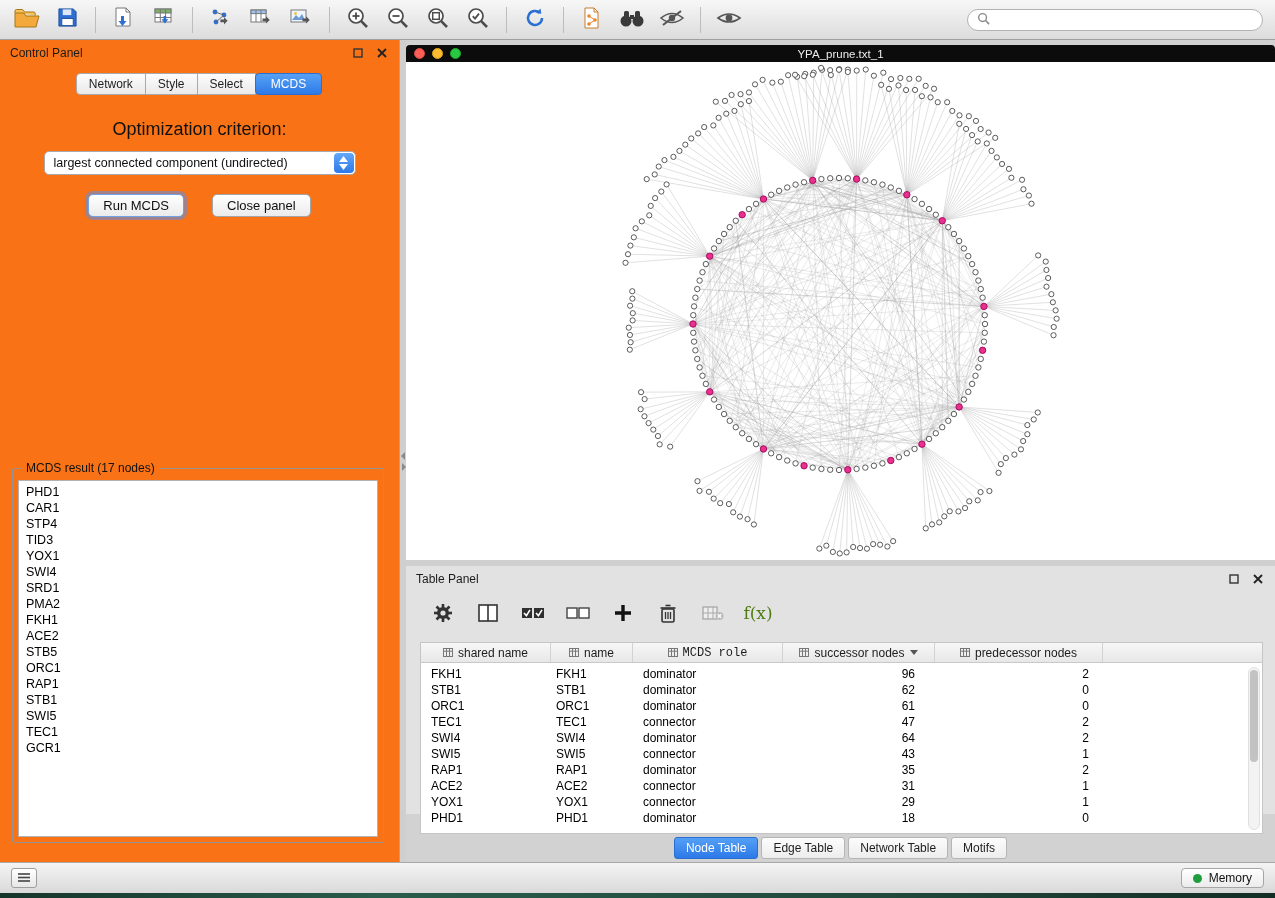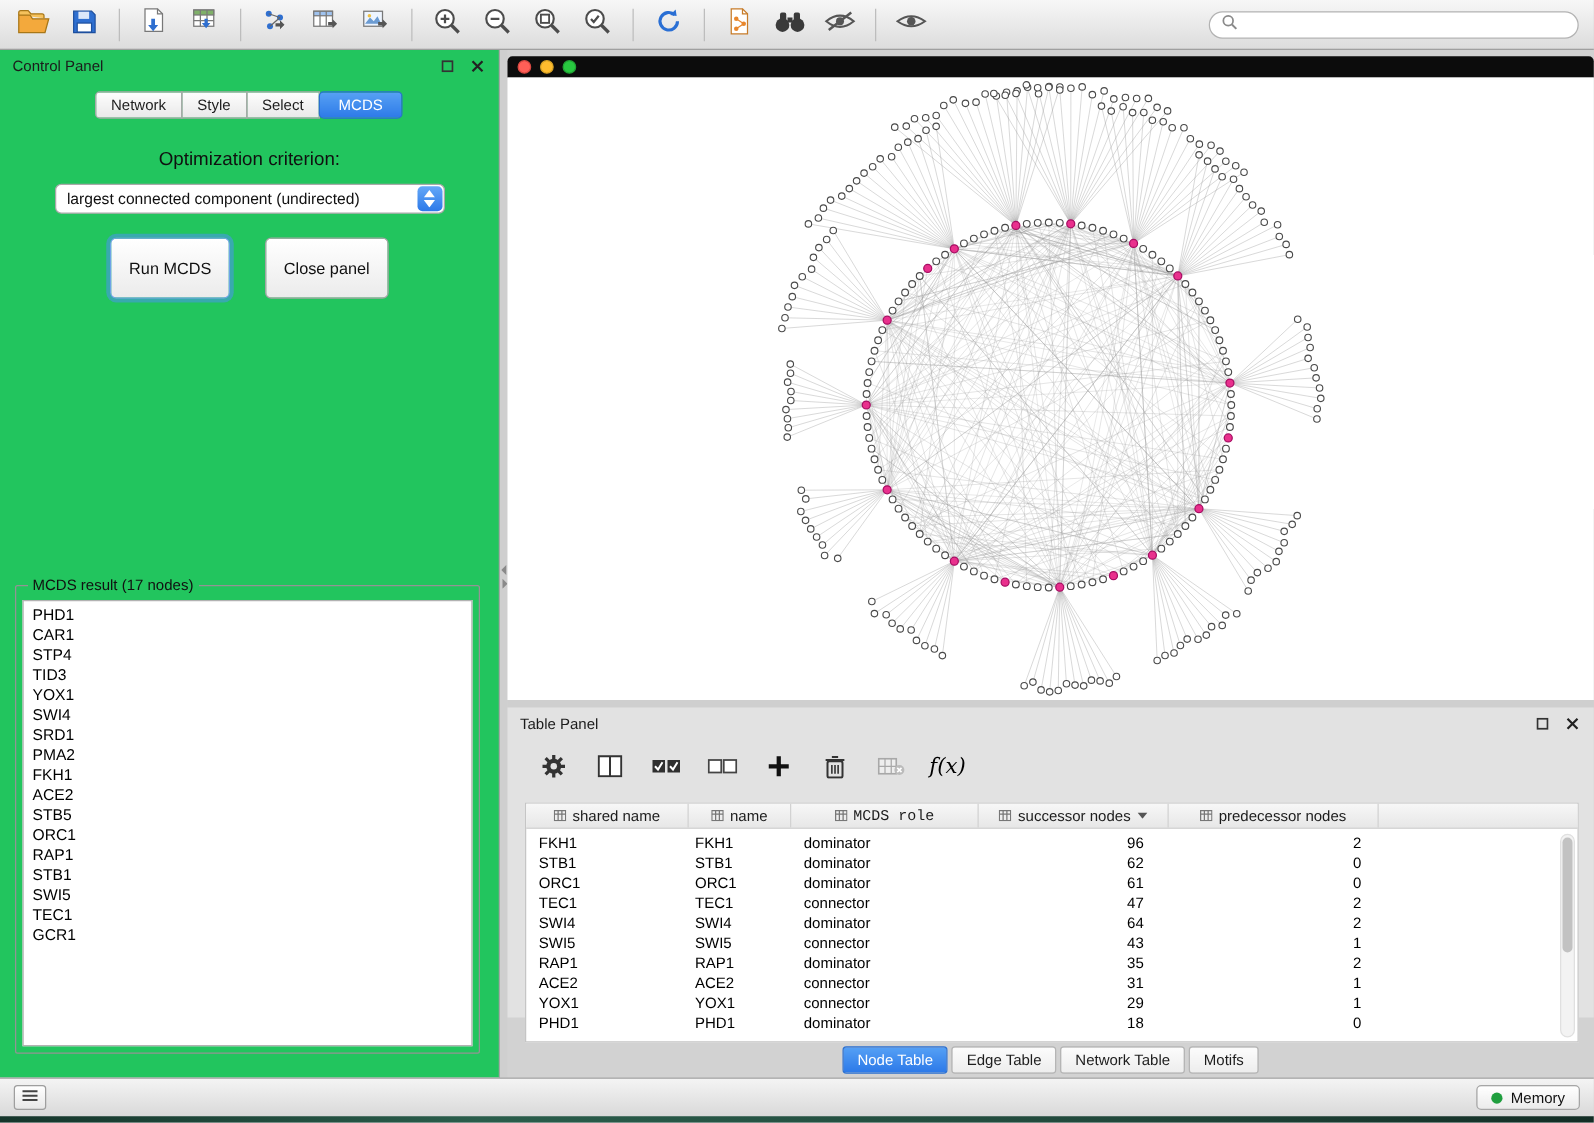--- a/index.html
+++ b/index.html
@@ -18,33 +18,33 @@
   .tbtn { width: 38px; height: 32px; display: flex; align-items: center; justify-content: center; border-radius: 4px; }
   .sep { width: 1px; height: 26px; background: #bdbdbd; margin: 0 7px; }
   .search {
     position: absolute; right: 12px; top: 9px; width: 296px; height: 22px;
     border: 1px solid #b3b3b3; border-radius: 12px; background: #fff;
     display: flex; align-items: center; padding: 0 9px; gap: 6px;
   }
   .search input { border: none; outline: none; flex: 1; font-size: 12px; background: transparent; }
 
   
-  .cpanel { position: absolute; left: 0; top: 40px; width: 400px; height: 822px; background: #22c55e; border-right: 1px solid #a5a5a5; }
+  .cpanel { position: absolute; left: 0; top: 40px; width: 400px; height: 822px; background: #f97316; border-right: 1px solid #a5a5a5; }
   .phead { height: 26px; display: flex; align-items: center; padding: 0 10px; font-size: 12px; color: #1b1b1b; }
   .phead .sp { flex: 1; }
   .wbtn { width: 15px; height: 15px; margin-left: 9px; display: flex; align-items: center; justify-content: center; }
   .tabbar { display: flex; justify-content: center; margin-top: 7px; }
   .ctab { font-size: 12px; padding: 3px 12px; border: 1px solid #a9a9a9; background: linear-gradient(#fdfdfd, #e9e9e9); color: #1d1d1d; margin-left: -1px; }
   .ctab.first { border-radius: 4px 0 0 4px; }
   .ctab.active { background: linear-gradient(#57a1f4, #2d7ae8); border-color: #2a6fd0; color: #fff; border-radius: 4px; padding: 3px 15px; }
-  .optlabel { margin-top: 24px; text-align: center; font-size: 15px; color: #101010; }
+  .optlabel { margin-top: 24px; text-align: center; font-size: 18px; color: #101010; }
   .dropdown { position: relative; margin: 11px auto 0; width: 312px; height: 24px; background: #fff; border: 1px solid #a9a9a9; border-radius: 5px; display: flex; align-items: center; font-size: 12.5px; padding-left: 9px; color: #101010; }
   .dd-step { position: absolute; right: 1px; top: 1px; bottom: 1px; width: 20px; border-radius: 4px; background: linear-gradient(#64a8f8, #2d79e8); display: flex; flex-direction: column; align-items: center; justify-content: center; gap: 2px; }
   .btnrow { display: flex; justify-content: center; gap: 28px; margin-top: 19px; }
-  .btn { font-size: 13px; padding: 16px 14px; border: 1px solid #a5a5a5; border-radius: 5px; background: linear-gradient(#ffffff, #ebebeb); color: #101010; }
+  .btn { font-size: 13px; padding: 3px 14px; border: 1px solid #a5a5a5; border-radius: 5px; background: linear-gradient(#ffffff, #ebebeb); color: #101010; }
   .btn.focused { box-shadow: 0 0 0 3px rgba(77, 144, 254, .5); border-color: #6ea3e8; }
   fieldset.mcds { position: absolute; left: 12px; top: 421px; width: 372px; height: 382px; border: 1px solid #949494; border-radius: 2px; padding: 5px; background: transparent; }
   fieldset.mcds legend { font-size: 12px; padding: 0 4px; margin-left: 4px; color: #111; }
   .mcds-list { width: 100%; height: 100%; background: #fff; border: 1px solid #b2b2b2; overflow: hidden; padding: 3px 7px; font-size: 12.5px; line-height: 16px; color: #000; }
 
   
   .vsplit { position: absolute; left: 400px; top: 40px; width: 6px; height: 822px; background: #cfcfcf; }
   .vhandle { position: absolute; left: 0; top: 408px; width: 6px; height: 26px; display: flex; flex-direction: column; align-items: center; justify-content: center; gap: 3px; }
   .hsplit { position: absolute; left: 406px; top: 560px; width: 869px; height: 6px; background: #cfcfcf; }
 
@@ -53,21 +53,21 @@
   .nettitle { height: 17px; background: #0c0c0c; border-radius: 4px 4px 0 0; display: flex; align-items: center; padding: 0 8px; position: relative; }
   .lights { display: flex; gap: 7px; z-index: 2; }
   .light { width: 11px; height: 11px; border-radius: 50%; }
   .nettitle .title { position: absolute; left: 0; right: 0; text-align: center; color: #ececec; font-size: 11.5px; }
   .netcanvas { height: 498px; background: #ffffff; position: relative; overflow: hidden; }
 
   
   .tpanel { position: absolute; left: 406px; top: 566px; width: 869px; height: 248px; background: #e2e2e2; }
   .ttoolbar { height: 42px; display: flex; align-items: center; padding: 0 0 0 24px; gap: 19px; }
   .ticon { width: 26px; height: 26px; display: flex; align-items: center; justify-content: center; }
-  .fx { font-size: 17px; color: #000000; font-family: "DejaVu Serif", serif; font-style: italic; }
+  .fx { font-size: 17px; color: #4d7c0f; font-family: "DejaVu Serif", serif; }
   .tablewrap { position: absolute; left: 14px; top: 76px; width: 843px; height: 192px; background: #fff; border: 1px solid #c5c5c5; }
   .thead { display: flex; height: 20px; background: linear-gradient(#f7f7f7, #e7e7e7); border-bottom: 1px solid #c9c9c9; font-size: 12px; color: #1c1c1c; }
   .hcell { display: flex; align-items: center; justify-content: center; gap: 5px; border-right: 1px solid #d2d2d2; height: 100%; }
   .w0 { width: 130px; } .w1 { width: 82px; text-align: right; } .w2 { width: 150px; font-family: Liberation Mono, monospace; } .w3 { width: 152px; } .w4 { width: 168px; }
   .wf { flex: 1; border-right: none; }
   .tbody { font-size: 12px; color: #000; padding-top: 3px; }
   .trow { display: flex; height: 16px; align-items: center; }
   .tcell { overflow: hidden; white-space: nowrap; }
   .c0 { width: 130px; padding-left: 10px; } .c1 { width: 82px; padding-left: 5px; }
   .c2 { width: 150px; padding-left: 10px; }
@@ -303,20 +303,21 @@
 </div>
 <div class="hsplit"></div>
 
 <div class="netwin">
   <div class="nettitle">
     <div class="lights">
       <span class="light" style="background:#ff5f57;border:1px solid #d94942"></span>
       <span class="light" style="background:#febc2e;border:1px solid #d9a325"></span>
       <span class="light" style="background:#28c840;border:1px solid #20a334"></span>
     </div>
+    <span class="title">YPA_prune.txt_1</span>
   </div>
   <div class="netcanvas"><svg width="869" height="498">
         <g>
           <line x1="303.7234202546314" y1="194.1504168816098" x2="219.51079801341945" y2="200.7829564210178" stroke="#9b9b9b" stroke-width="0.6" stroke-opacity="0.5"></line>
           <line x1="303.7234202546314" y1="194.1504168816098" x2="222.0000888999635" y2="192.21845120508434" stroke="#9b9b9b" stroke-width="0.6" stroke-opacity="0.5"></line>
           <line x1="303.7234202546314" y1="194.1504168816098" x2="224.38513976244386" y2="183.5868291435619" stroke="#9b9b9b" stroke-width="0.6" stroke-opacity="0.5"></line>
           <line x1="303.7234202546314" y1="194.1504168816098" x2="227.83242477672144" y2="175.33382310530507" stroke="#9b9b9b" stroke-width="0.6" stroke-opacity="0.5"></line>
           <line x1="303.7234202546314" y1="194.1504168816098" x2="229.58925640040928" y2="166.28216964720906" stroke="#9b9b9b" stroke-width="0.6" stroke-opacity="0.5"></line>
           <line x1="303.7234202546314" y1="194.1504168816098" x2="235.8137855166209" y2="159.3513539169233" stroke="#9b9b9b" stroke-width="0.6" stroke-opacity="0.5"></line>
           <line x1="303.7234202546314" y1="194.1504168816098" x2="243.27157965980496" y2="153.34150914869323" stroke="#9b9b9b" stroke-width="0.6" stroke-opacity="0.5"></line>

